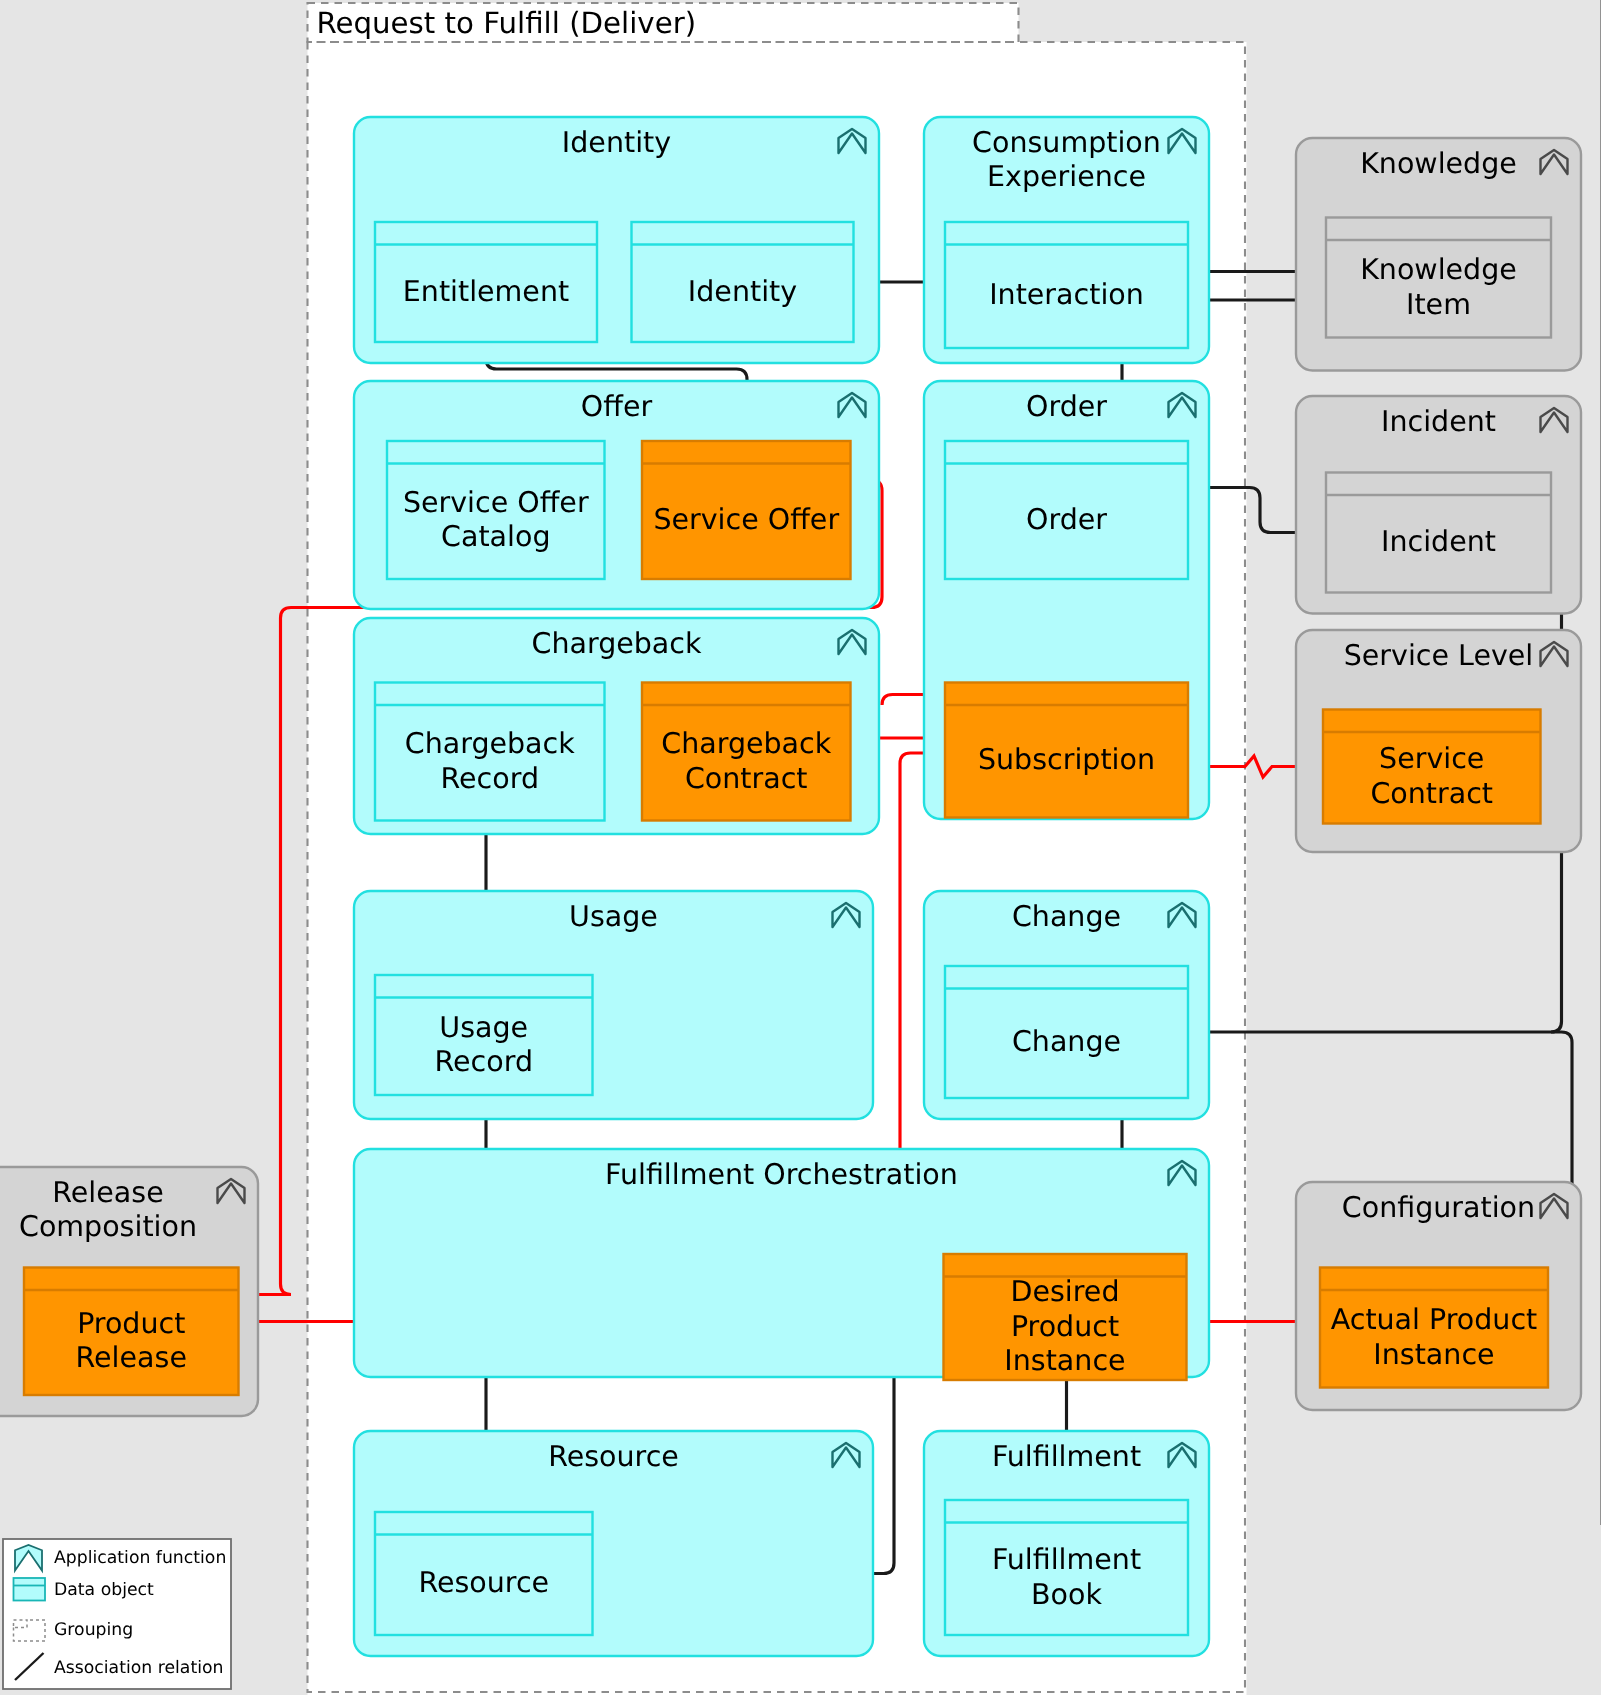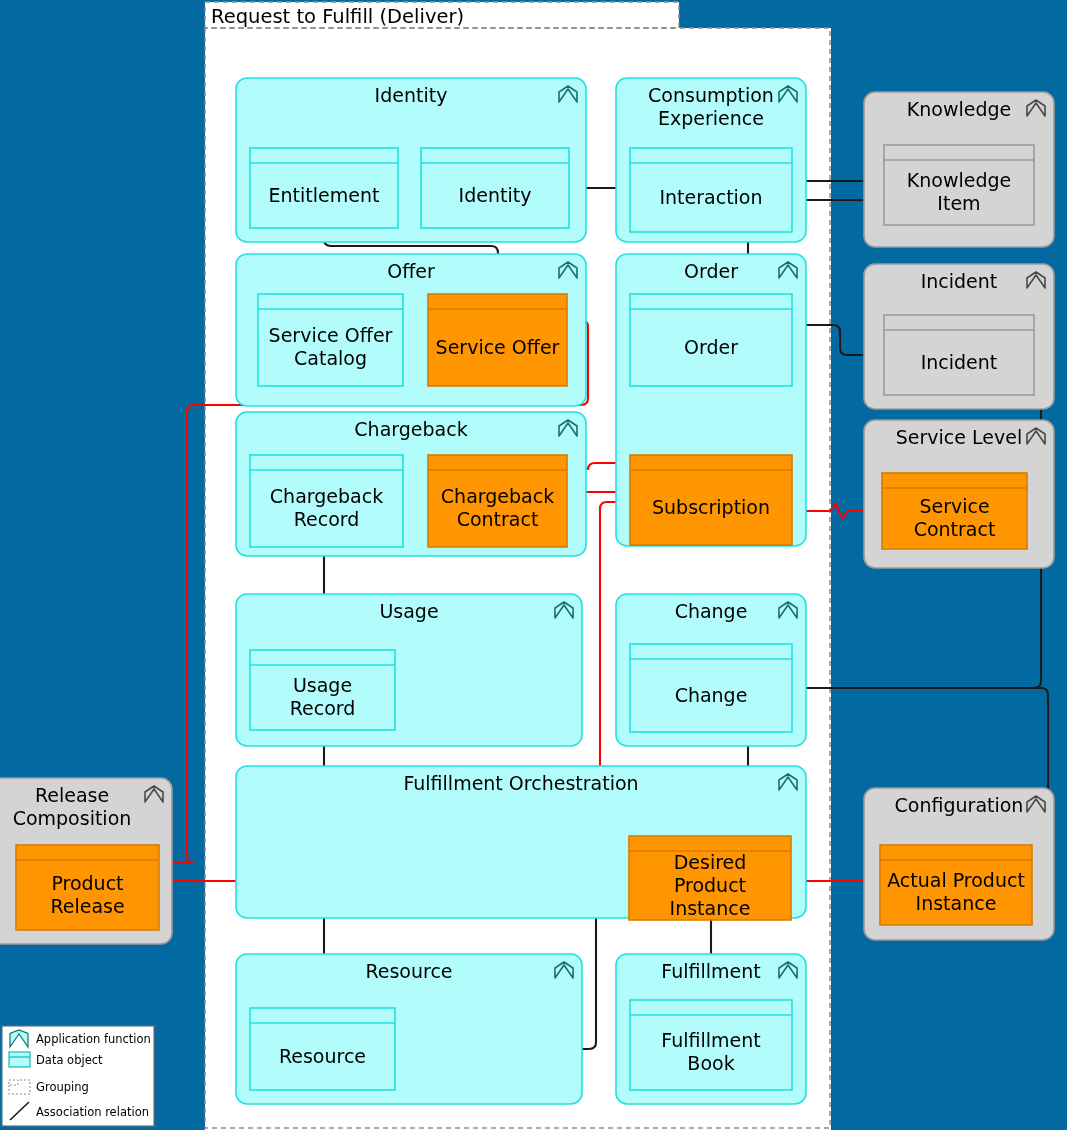--- a/index.html
+++ b/index.html
@@ -1,18 +1,18 @@
 <!DOCTYPE html>
 <html><head>
 <meta charset="utf-8">
 <style>
   html,body{margin:0;padding:0;background:#000;}
   body{width:1067px;height:1130px;overflow:hidden;
        font-family:"DejaVu Sans","Liberation Sans",sans-serif;}
-  #stage{position:relative;width:1067px;height:1130px;background:#0369a1;}
+  #stage{position:relative;width:1067px;height:1130px;background:#e5e5e5;}
   svg.layer{position:absolute;left:0;top:0;width:1067px;height:1130px;overflow:visible;}
   #edges{z-index:5;pointer-events:none;}
   #nodes{z-index:10;}
   .grp-title{font-size:19px;fill:#000;text-anchor:middle;dominant-baseline:middle;}
   .obj-label{font-size:19px;fill:#000;text-anchor:middle;dominant-baseline:middle;}
   .legend-label{font-size:11.5px;fill:#000;dominant-baseline:middle;}
   .title-main{font-size:19.5px;fill:#000;dominant-baseline:middle;}
 </style>
 </head>
 <body>

